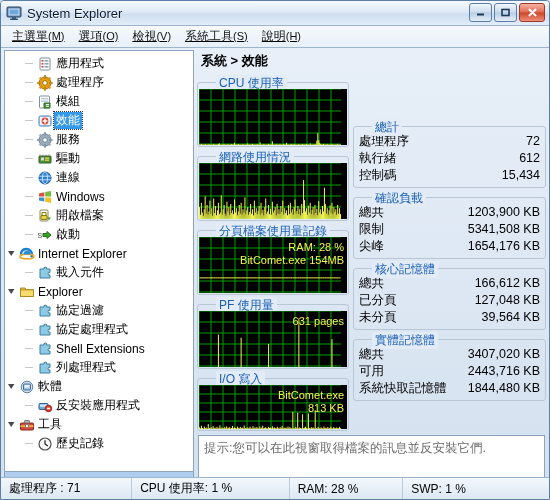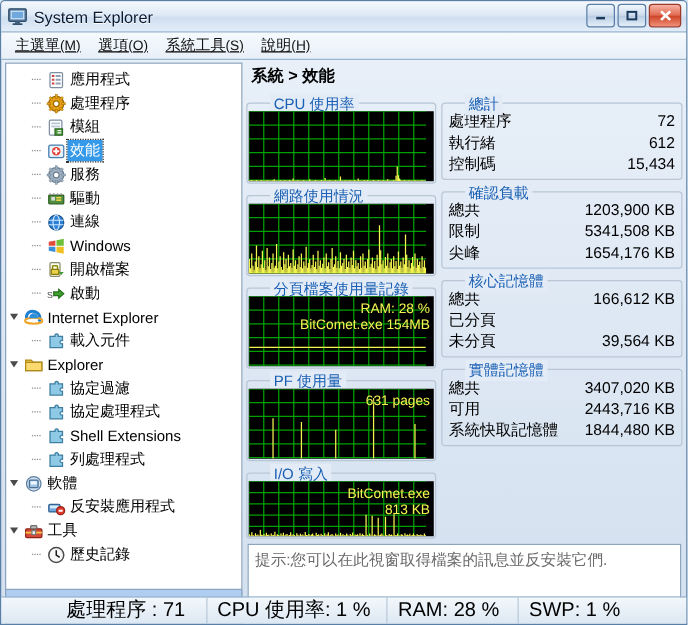--- a/index.html
+++ b/index.html
@@ -142,21 +142,21 @@
     color: #000;
     padding: 2px 0 3px 4px;
     white-space: nowrap;
   }
   .panes {
     flex: 1 1 auto;
     display: flex;
     min-height: 0;
   }
   .graphcol { width: 152px; flex: 0 0 152px; }
-  .statcol  { flex: 1 1 auto; margin-left: 4px; min-width: 0; }
+  .statcol  { flex: 1 1 auto; margin-left: 4px; min-width: 0; margin-top: 44px; }
 
   
   .grp {
     border: 1px solid #b8c6d6;
     border-radius: 3px;
     margin-bottom: 3px;
     padding: 2px 3px 3px 3px;
     position: relative;
     background: transparent;
   }
@@ -213,21 +213,21 @@
   }
 
   
   .statusbar {
     position: absolute; left: 0; bottom: 0;
     width: 550px; height: 22px;
     box-sizing: border-box;
     background: linear-gradient(#f2f7fb, #dde8f3);
     border-top: 1px solid #9cb6d0;
     display: flex; align-items: flex-end;
-    font-size: 16px; color: #000; padding-left: 44px;
+    font-size: 12px; color: #000;
   }
   .scell {
     padding: 0 8px; height: 100%;
     display: flex; align-items: center;
     border-right: 1px solid #b9c9da;
     white-space: nowrap;
   }
   .scell:last-child { border-right: none; }
 </style>
 </head>
@@ -261,20 +261,21 @@
         <svg width="11" height="9" viewBox="0 0 11 9">
           <path d="M2.4 1.6 L8.6 7.4 M8.6 1.6 L2.4 7.4" stroke="#fff" stroke-width="2" stroke-linecap="round"></path>
         </svg>
       </div>
     </div>
   </div>
 
   <div class="menubar" id="menubar">
       <div class="menuitem"><span>主選單</span><span class="mn">(M)</span></div>
       <div class="menuitem"><span>選項</span><span class="mn">(O)</span></div>
+      <div class="menuitem"><span>檢視</span><span class="mn">(V)</span></div>
       <div class="menuitem"><span>系統工具</span><span class="mn">(S)</span></div>
       <div class="menuitem"><span>說明</span><span class="mn">(H)</span></div>
     </div>
 
   <div class="bodyrow">
 
     <div class="leftcol">
       <div class="tree" id="tree">
           <div class="tnode ind2">
             <span class="twist">
@@ -1397,20 +1398,21 @@
             </div>
             <div class="grp" style="margin-top: 9px;">
               <div class="cap">核心記憶體</div>
               <div class="grpinner">
                 <div class="srow">
                   <span class="k">總共</span>
                   <span class="v">166,612 KB</span>
                 </div>
                 <div class="srow">
                   <span class="k">已分頁</span>
+                  <span class="v">127,048 KB</span>
                 </div>
                 <div class="srow">
                   <span class="k">未分頁</span>
                   <span class="v">39,564 KB</span>
                 </div>
               </div>
             </div>
             <div class="grp" style="margin-top: 9px;">
               <div class="cap">實體記憶體</div>
               <div class="grpinner">

